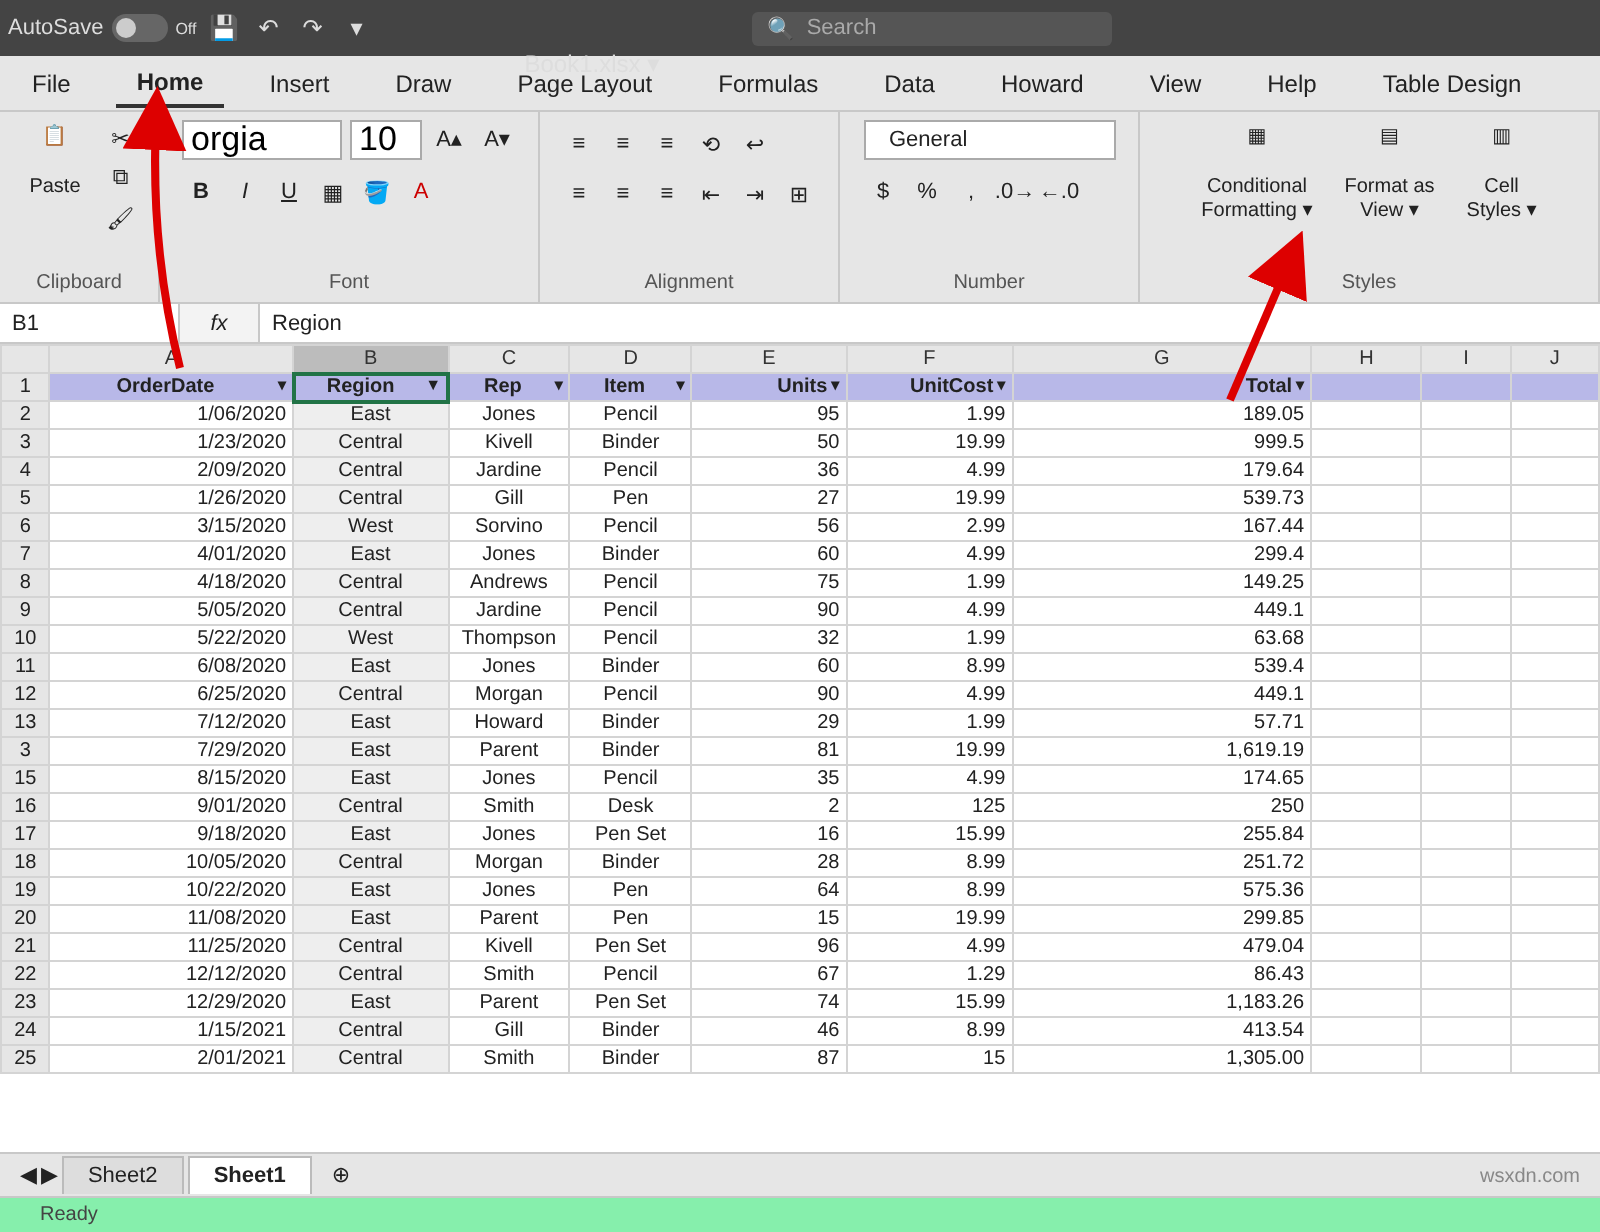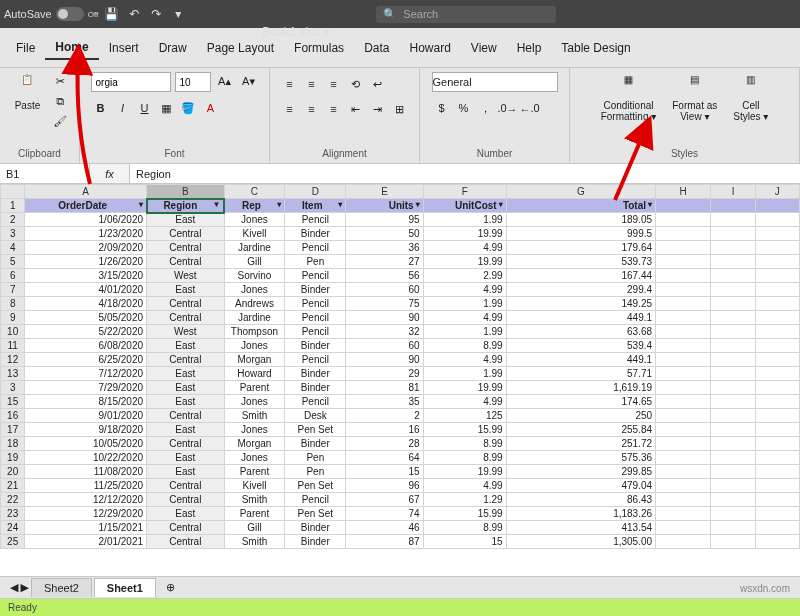--- a/index.html
+++ b/index.html
@@ -8,38 +8,38 @@
 
 .titlebar { background: #444; height: 28px; display: flex; align-items: center; color: #ddd; padding: 0 4px; gap: 6px; }
 .autosave { display: flex; align-items: center; gap: 4px; font-size: 11px; }
 .toggle { width: 28px; height: 14px; border-radius: 7px; background: #666; position: relative; }
 .toggle::after { content: ""; position: absolute; width: 10px; height: 10px; border-radius: 50%; background: #ccc; top: 2px; left: 2px; }
 .qat-icon { width: 16px; height: 16px; display: flex; align-items: center; justify-content: center; color: #ddd; font-size: 12px; }
 .filename { flex: 0 0 auto; margin-left: 70px; font-size: 12px; margin-top: 36px; }
 .searchbox { margin-left: 40px; background: #555; border-radius: 3px; padding: 2px 8px; display: flex; align-items: center; gap: 6px; color: #aaa; font-size: 11px; width: 180px; }
 
 
-.menubar { background: #e6e6e6; height: 40px; display: flex; align-items: center; padding: 0 6px; gap: 0; border-bottom: 1px solid #c8c8c8; }
+.menubar { background: #e6e6e6; height: 28px; display: flex; align-items: center; padding: 0 6px; gap: 13px; border-bottom: 1px solid #c8c8c8; }
 .menu-tab { padding: 4px 10px; font-size: 12px; cursor: pointer; }
 .menu-tab.active { border-bottom: 2px solid #333; font-weight: 600; }
 
 
 .ribbon { background: #e6e6e6; height: 96px; display: flex; border-bottom: 1px solid #c8c8c8; }
 .ribbon-group { border-right: 1px solid #c8c8c8; padding: 4px 6px; display: flex; flex-direction: column; justify-content: space-between; align-items: center; }
 .ribbon-group-label { font-size: 10px; color: #555; text-align: center; padding-top: 2px; }
 .ribbon-body { flex: 1; display: flex; align-items: flex-start; gap: 4px; }
 .big-btn { display: flex; flex-direction: column; align-items: center; gap: 2px; padding: 2px 6px; cursor: pointer; font-size: 10px; text-align: center; }
 .big-btn .icon { width: 24px; height: 24px; }
 .small-col { display: flex; flex-direction: column; gap: 2px; }
 .small-btn { width: 20px; height: 18px; display: flex; align-items: center; justify-content: center; cursor: pointer; font-size: 11px; }
 .font-select { display: flex; gap: 4px; }
-.font-select input { width: 80px; height: 20px; font-size: 10px; padding: 0 4px; border: 1px solid #aaa; background: #fff; }
+.font-select input { width: 80px; height: 20px; font-size: 17px; padding: 0 4px; border: 1px solid #aaa; background: #fff; }
 .font-select input.size { width: 36px; }
 .btn-row { display: flex; gap: 2px; margin-top: 3px; }
-.number-select { width: 126px; height: 20px; border: 1px solid #aaa; background: #fff; padding: 0 0; font-size: 11px; display: flex; align-items: center; }
+.number-select { width: 126px; height: 20px; border: 1px solid #aaa; background: #fff; padding: 0 12px; font-size: 11px; display: flex; align-items: center; }
 
 
 .fxbar { height: 20px; display: flex; border-bottom: 1px solid #c8c8c8; background: #f3f3f3; }
 .namebox { width: 90px; border-right: 1px solid #c8c8c8; padding: 0 6px; display: flex; align-items: center; background: #fff; }
 .fxlabel { width: 40px; display: flex; align-items: center; justify-content: center; border-right: 1px solid #c8c8c8; gap: 4px; font-style: italic; }
 .fxinput { flex: 1; padding: 0 6px; display: flex; align-items: center; background: #fff; }
 
 
 .grid-wrap { position: relative; height: 400px; overflow: hidden; background: #fff; }
 table.grid { border-collapse: collapse; table-layout: fixed; width: 800px; }
@@ -58,21 +58,21 @@
 .col-I { width: 40px; } .col-J { width: 40px; }
 .cell-sel { outline: 2px solid #217346; outline-offset: -1px; }
 
 
 .sheettabs { position: absolute; bottom: 18px; left: 0; right: 0; height: 22px; background: #e6e6e6; display: flex; align-items: center; padding: 0 10px; gap: 2px; border-top: 1px solid #c8c8c8; }
 .sheettab { padding: 3px 12px; background: #ddd; font-size: 11px; cursor: pointer; border: 1px solid #bbb; border-bottom: none; }
 .sheettab.active { background: #fff; font-weight: 600; }
 .addsheet { padding: 3px 8px; cursor: pointer; }
 
 
-.statusbar { position: absolute; bottom: 0; left: 0; right: 0; height: 18px; background: #bef264; display: flex; align-items: center; padding: 0 8px; font-size: 10px; color: #444; border-top: 1px solid #c8c8c8; }
+.statusbar { position: absolute; bottom: 0; left: 0; right: 0; height: 18px; background: #86efac; display: flex; align-items: center; padding: 0 20px; font-size: 10px; color: #444; border-top: 1px solid #c8c8c8; }
 
 
 .arrow { position: absolute; pointer-events: none; }
 .arrow svg { overflow: visible; }
 
 .watermark { position: absolute; bottom: 22px; right: 10px; font-size: 10px; color: #888; }
 </style>
 </head>
 <body>
 

